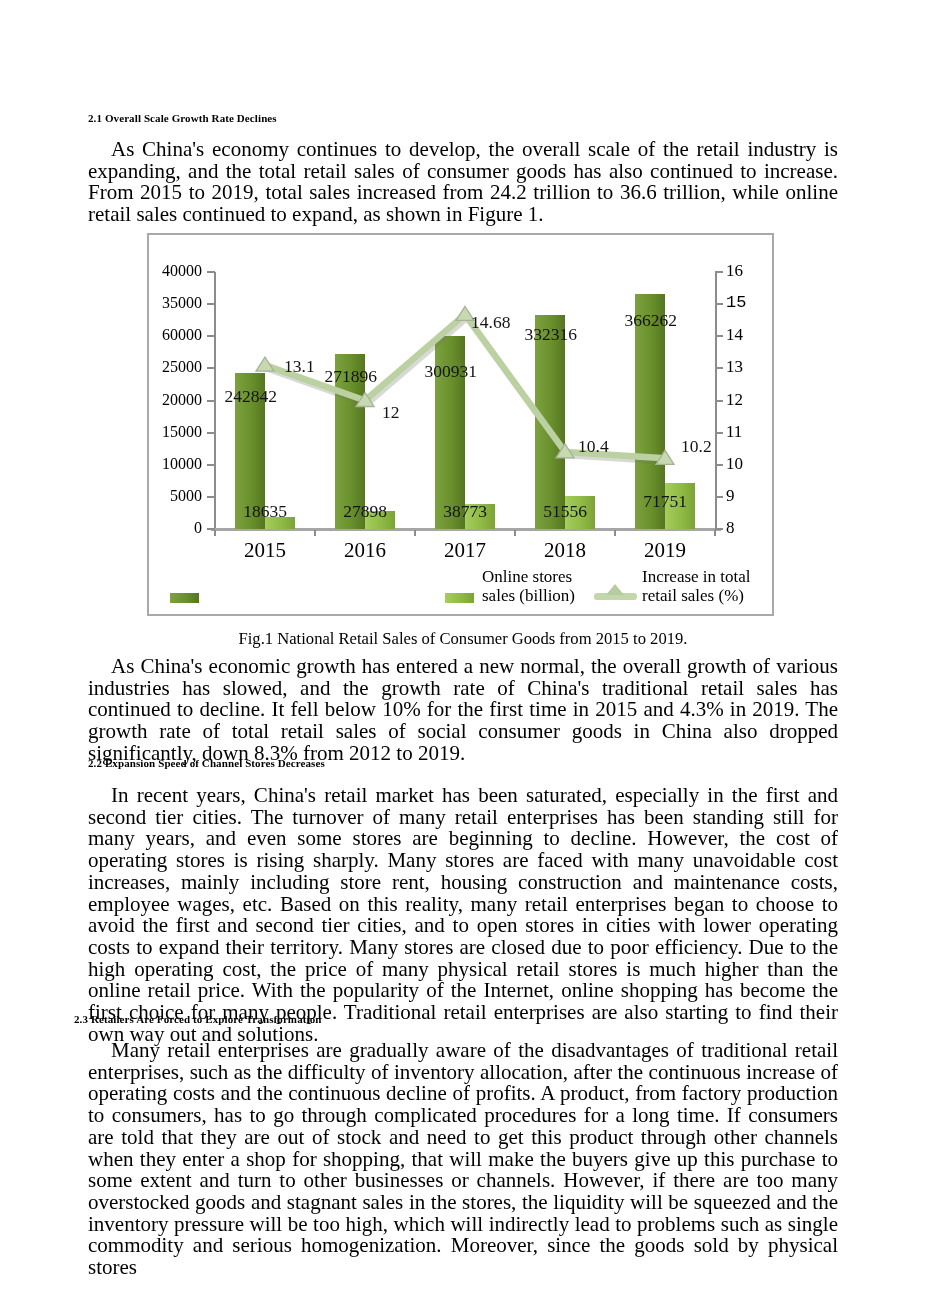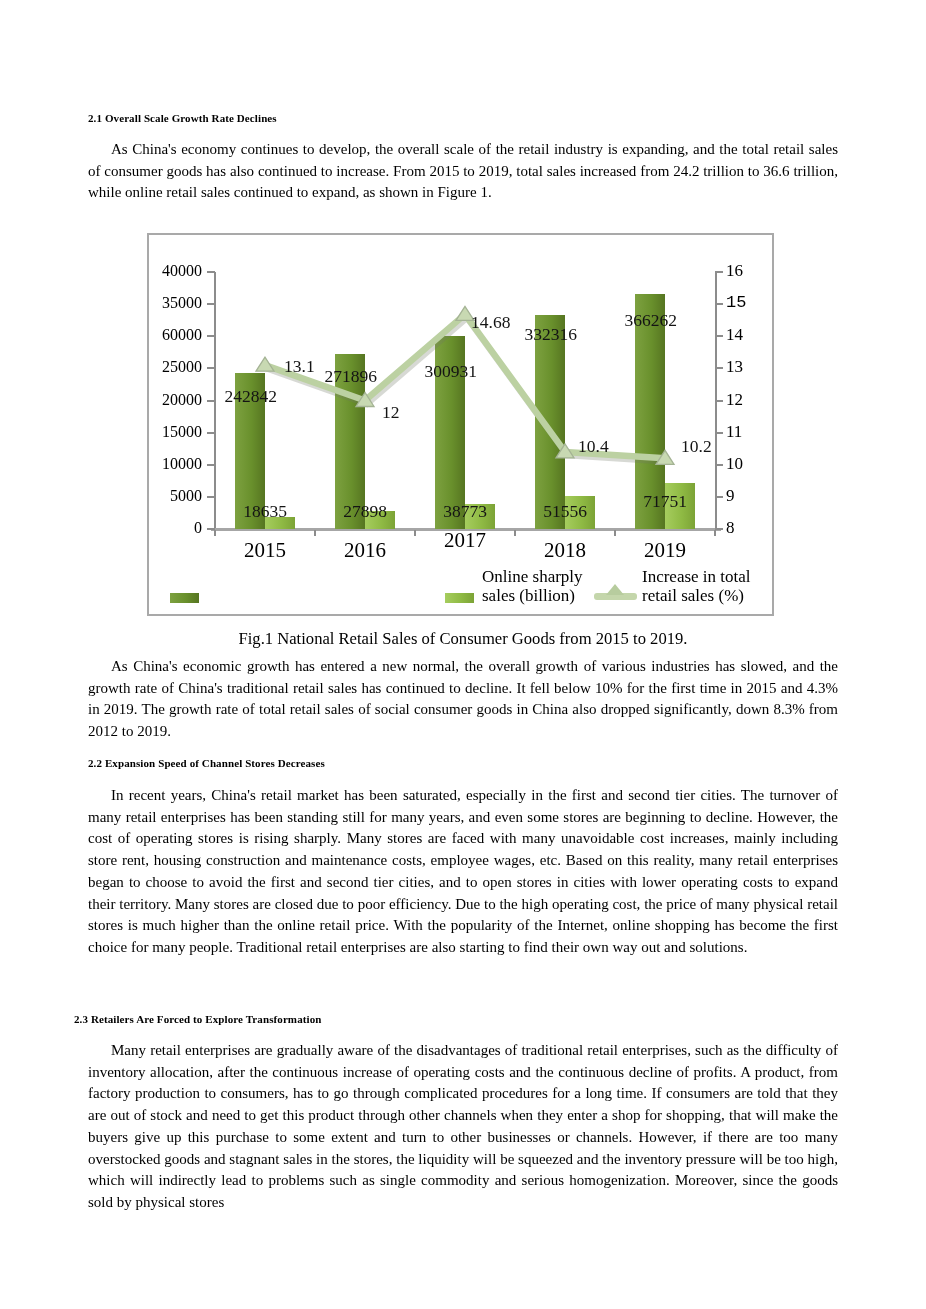--- a/index.html
+++ b/index.html
@@ -1,20 +1,20 @@
 <!DOCTYPE html>
 <html><head>
 <meta charset="utf-8">
 <style>
   html,body{margin:0;padding:0;background:#ffffff;}
   .sheet{position:relative;width:926px;height:1309px;background:#fff;overflow:hidden;
          font-family:"Liberation Serif",serif;color:#000;}
   .abs{position:absolute;}
   h2.sec{margin:0;font-size:11px;font-weight:bold;letter-spacing:.1px;}
-  p.body{margin:0;width:750px;font-size:15px;line-height:21.7px;text-align:justify;
+  p.body{margin:0;width:750px;font-size:21px;line-height:21.7px;text-align:justify;
          text-indent:23px;}
   .caption{width:750px;text-align:center;font-size:16.6px;}
   .pagenum{width:750px;text-align:center;font-size:13px;font-weight:bold;}
   
   #figure{left:147px;top:233px;width:627px;height:383px;border:2px solid #a9a9a9;
           box-sizing:border-box;background:#fff;}
   #figure *{position:absolute;box-sizing:border-box;}
   .axisline{background:#8c8c8c;}
   .xaxisline{background:#a6a6a6;}
   .tick{background:#8c8c8c;}
@@ -82,21 +82,21 @@
       <div class="tick" style="left: 566px; top: 36px; width: 8px; height: 2px;"></div>
       <div class="y2lab" style="left: 577px; top: 26px;">16</div>
       <div class="tick" style="left: 65px; top: 295px; width: 2px; height: 6px;"></div>
       <div class="tick" style="left: 165px; top: 295px; width: 2px; height: 6px;"></div>
       <div class="tick" style="left: 265px; top: 295px; width: 2px; height: 6px;"></div>
       <div class="tick" style="left: 365px; top: 295px; width: 2px; height: 6px;"></div>
       <div class="tick" style="left: 465px; top: 295px; width: 2px; height: 6px;"></div>
       <div class="tick" style="left: 565px; top: 295px; width: 2px; height: 6px;"></div>
       <div class="yearlab" style="left: 71px; top: 303px; width: 90px;">2015</div>
       <div class="yearlab" style="left: 171px; top: 303px; width: 90px;">2016</div>
-      <div class="yearlab" style="left: 271px; top: 293px; width: 90px;">2017</div>
+      <div class="yearlab" style="left: 271px; top: 303px; width: 90px;">2017</div>
       <div class="yearlab" style="left: 371px; top: 303px; width: 90px;">2018</div>
       <div class="yearlab" style="left: 471px; top: 303px; width: 90px;">2019</div>
       <div class="bar-dark" style="left: 86px; top: 137.974px; width: 30px; height: 156.026px;"></div>
       <div class="bar-dark" style="left: 186px; top: 119.307px; width: 30px; height: 174.693px;"></div>
       <div class="bar-dark" style="left: 286px; top: 100.652px; width: 30px; height: 193.348px;"></div>
       <div class="bar-dark" style="left: 386px; top: 80.487px; width: 30px; height: 213.513px;"></div>
       <div class="bar-dark" style="left: 486px; top: 58.6767px; width: 30px; height: 235.323px;"></div>
       <div class="bar-light" style="left: 116px; top: 282.027px; width: 30px; height: 11.973px;"></div>
       <div class="bar-light" style="left: 216px; top: 276.076px; width: 30px; height: 17.9245px;"></div>
       <div class="bar-light" style="left: 316px; top: 269.088px; width: 30px; height: 24.9117px;"></div>
@@ -122,21 +122,21 @@
       <div class="dlab c" style="left: 381px; top: 266px;">51556</div>
       <div class="dlab c" style="left: 481px; top: 256px;">71751</div>
       <div class="dlab" style="left: 135px; top: 121px;">13.1</div>
       <div class="dlab" style="left: 233px; top: 167px;">12</div>
       <div class="dlab" style="left: 322px; top: 77px;">14.68</div>
       <div class="dlab" style="left: 429px; top: 201px;">10.4</div>
       <div class="dlab" style="left: 532px; top: 201px;">10.2</div>
       <div class="leg-swatch bar-dark" style="left: 21px; top: 358px;"></div>
       <div class="leg-swatch bar-light" style="left: 296px; top: 358px;"></div>
       <div class="leg-text" style="left: 333px; top: 333px;">
-        <div style="position: static;">Online sharply</div>
+        <div style="position: static;">Online stores</div>
         <div style="position: static;">sales (billion)</div>
       </div>
       <div class="leg-line" style="left: 445px; top: 358px;"></div>
       <div class="leg-tri" style="left: 457px; top: 349px;"></div>
       <div class="leg-text" style="left: 493px; top: 333px;">
         <div style="position: static;">Increase in total</div>
         <div style="position: static;">retail sales (%)</div>
       </div>
     </div>
 

